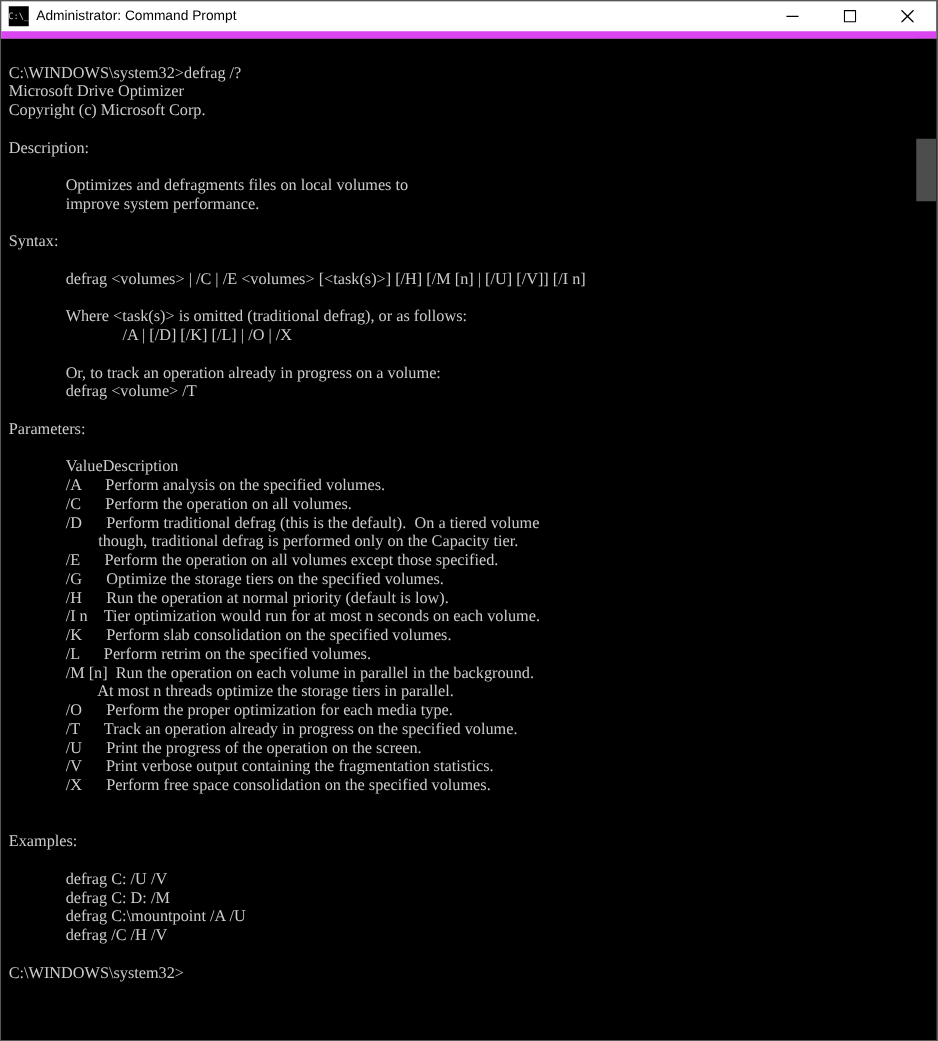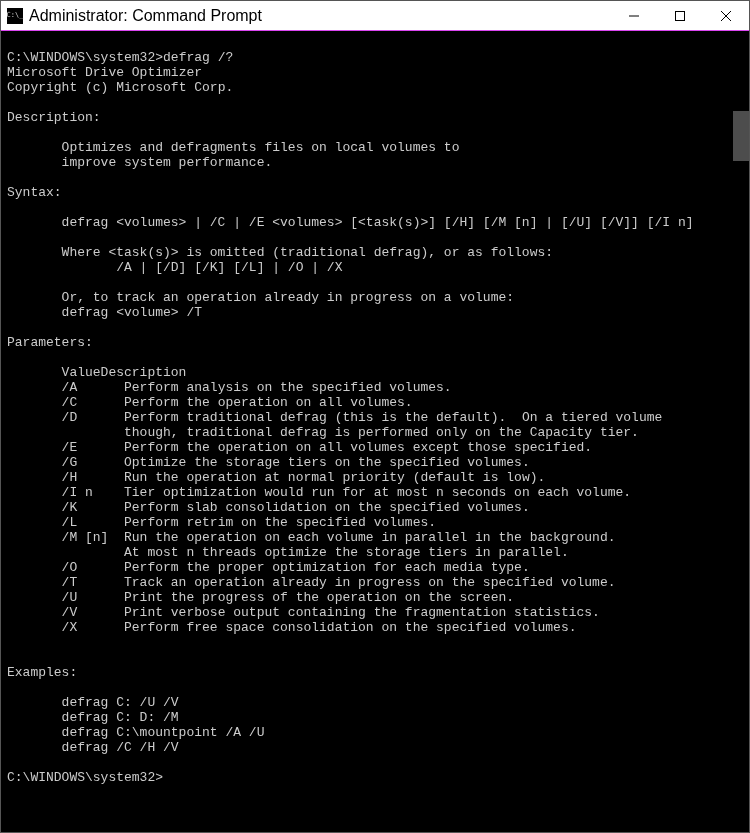--- a/index.html
+++ b/index.html
@@ -17,23 +17,23 @@
     background: #000;
     display: flex;
     flex-direction: column;
   }
   .titlebar {
     height: 30px;
     background: #fff;
     display: flex;
     align-items: center;
     padding-left: 6px;
-    font-size: 16px;
+    font-size: 11px;
     color: #000;
-    border-bottom: 1px solid #d946ef;
+    border-bottom: 6px solid #d946ef;
   }
   .titlebar .app-icon {
     width: 16px;
     height: 16px;
     background: #000;
     margin-right: 6px;
     display: flex;
     align-items: center;
     justify-content: center;
   }
@@ -56,21 +56,21 @@
     font-size: 10px;
     color: #000;
     cursor: pointer;
     user-select: none;
   }
   .titlebar .ctrl svg { stroke: #000; stroke-width: 1; fill: none; }
   .terminal {
     flex: 1;
     background: #000;
     color: #ccc;
-    font-family: Liberation Mono, monospace;
+    font-family: Liberation Serif, serif;
     font-size: 13px;
     line-height: 15px;
     padding: 4px 0 4px 6px;
     white-space: pre;
     overflow: hidden;
     position: relative;
   }
   .scrollbar {
     position: absolute;
     right: 0;

